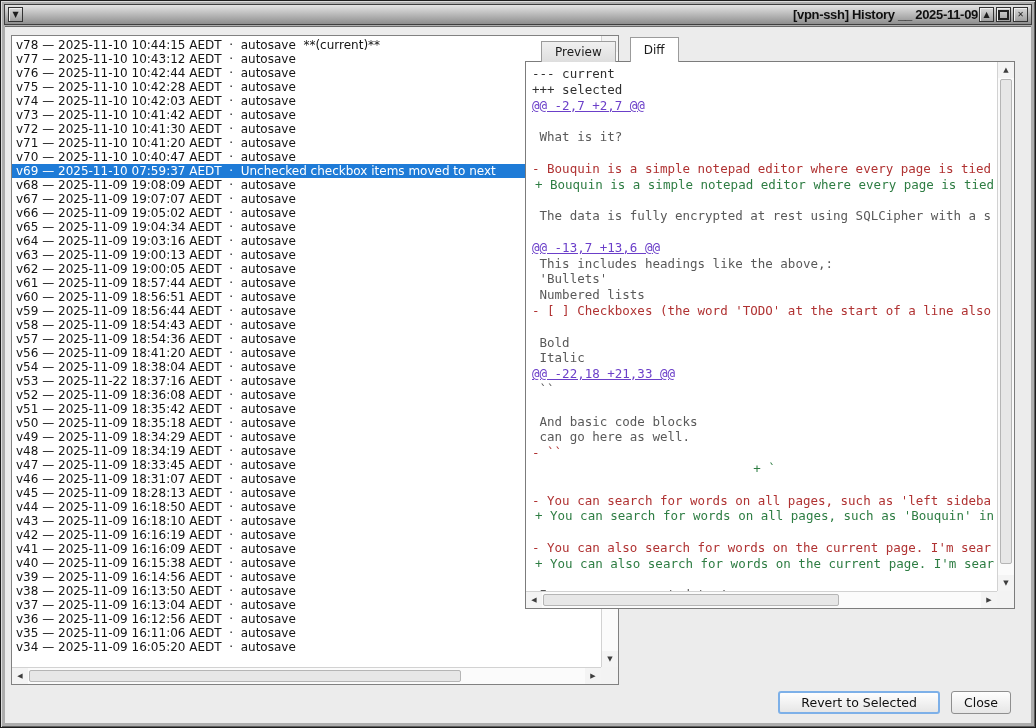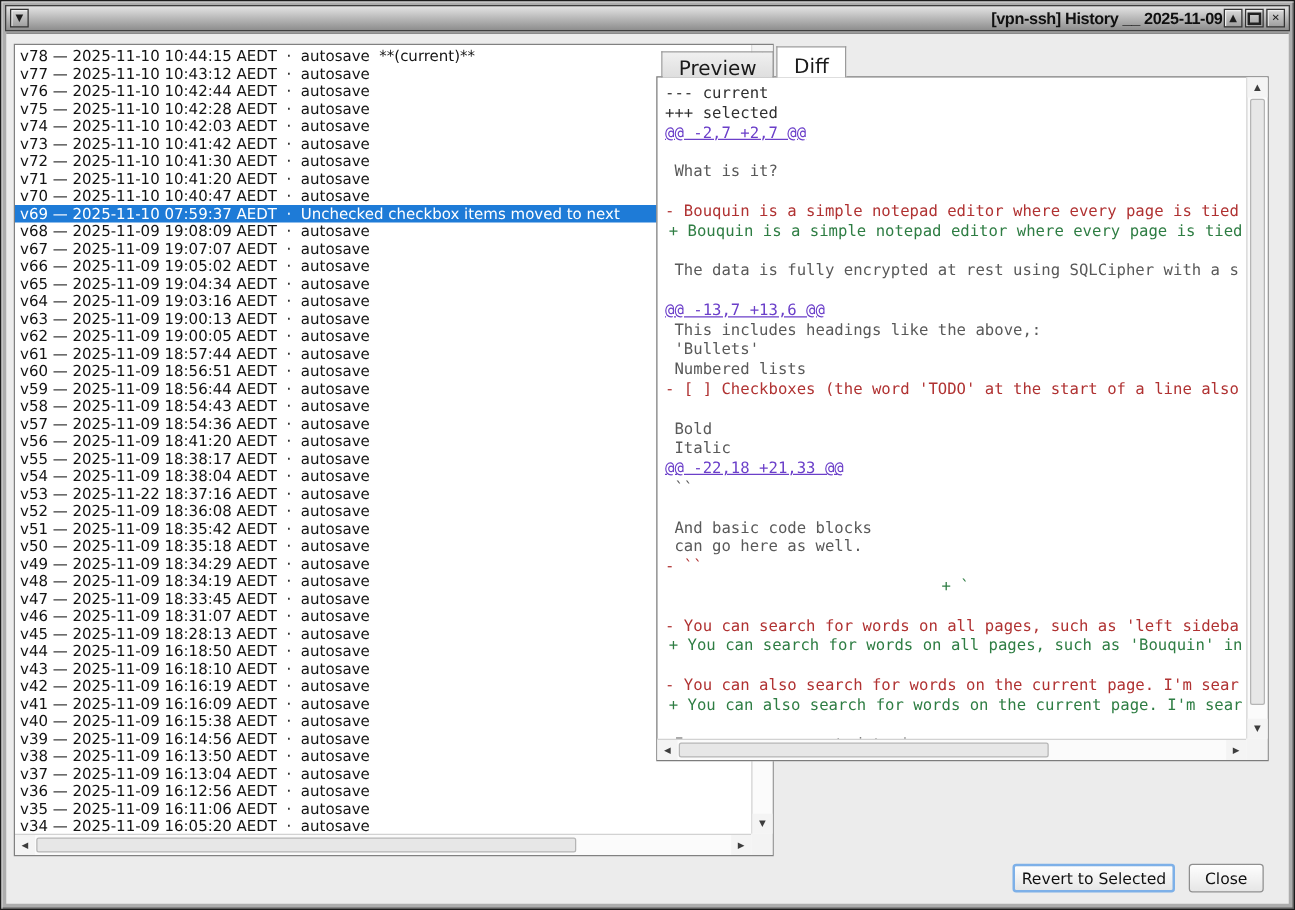--- a/index.html
+++ b/index.html
@@ -82,24 +82,25 @@
   .hscroll .sb-thumb{top:2px;bottom:2px;}
   .sb-corner{
     position:absolute;right:0;bottom:0;width:17px;height:17px;background:#f3f3f3;
   }
   
   .tabs{
     position:absolute;left:524px;top:10px;height:25px;
     display:flex;align-items:flex-end;z-index:3;
   }
   .tab{
-    font-size:16px;color:#1b1b1b;height:21px;box-sizing:border-box;
+    font-size:12px;color:#1b1b1b;height:21px;box-sizing:border-box;
     padding:3px 13px 0 13px;margin-right:2px;
     border:1px solid #9b9b9b;border-bottom:none;
     background:linear-gradient(#f0f0f0,#dedede);
+    margin-left:12px;
   }
   .tab.active{
     background:#ffffff;height:25px;padding-top:5px;
     position:relative;z-index:4;
   }
   
   .diff-widget{
     position:absolute;left:520px;top:34px;width:490px;height:548px;
     background:#ffffff;border:1px solid #7c7c7c;box-sizing:border-box;z-index:2;
   }
@@ -120,21 +121,21 @@
   .footer{
     position:absolute;right:20px;bottom:9px;display:flex;gap:11px;
   }
   .btn{
     height:23px;padding:0 12px;font-size:12.5px;color:#101010;
     font-family:"DejaVu Sans",sans-serif;
     background:linear-gradient(#fefefe,#e6e6e6);
     border:1px solid #8f8f8f;border-radius:3px;
     display:flex;align-items:center;box-sizing:border-box;cursor:default;
   }
-  .btn.focus{border:2px solid #7db0e8;padding:0 5px;}
+  .btn.focus{border:2px solid #7db0e8;padding:0 21px;}
 </style>
 </head>
 <body>
 
 <div class="frame">
 
   <div class="titlebar">
     <div class="tb-btn">
       <span>▼</span>
     </div>
@@ -172,21 +173,20 @@
           <div class="row">v65 — 2025-11-09 19:04:34 AEDT  ·  autosave</div>
           <div class="row">v64 — 2025-11-09 19:03:16 AEDT  ·  autosave</div>
           <div class="row">v63 — 2025-11-09 19:00:13 AEDT  ·  autosave</div>
           <div class="row">v62 — 2025-11-09 19:00:05 AEDT  ·  autosave</div>
           <div class="row">v61 — 2025-11-09 18:57:44 AEDT  ·  autosave</div>
           <div class="row">v60 — 2025-11-09 18:56:51 AEDT  ·  autosave</div>
           <div class="row">v59 — 2025-11-09 18:56:44 AEDT  ·  autosave</div>
           <div class="row">v58 — 2025-11-09 18:54:43 AEDT  ·  autosave</div>
           <div class="row">v57 — 2025-11-09 18:54:36 AEDT  ·  autosave</div>
           <div class="row">v56 — 2025-11-09 18:41:20 AEDT  ·  autosave</div>
-          <div class="row">v55 — 2025-11-09 18:38:17 AEDT  ·  autosave</div>
           <div class="row">v54 — 2025-11-09 18:38:04 AEDT  ·  autosave</div>
           <div class="row">v53 — 2025-11-22 18:37:16 AEDT  ·  autosave</div>
           <div class="row">v52 — 2025-11-09 18:36:08 AEDT  ·  autosave</div>
           <div class="row">v51 — 2025-11-09 18:35:42 AEDT  ·  autosave</div>
           <div class="row">v50 — 2025-11-09 18:35:18 AEDT  ·  autosave</div>
           <div class="row">v49 — 2025-11-09 18:34:29 AEDT  ·  autosave</div>
           <div class="row">v48 — 2025-11-09 18:34:19 AEDT  ·  autosave</div>
           <div class="row">v47 — 2025-11-09 18:33:45 AEDT  ·  autosave</div>
           <div class="row">v46 — 2025-11-09 18:31:07 AEDT  ·  autosave</div>
           <div class="row">v45 — 2025-11-09 18:28:13 AEDT  ·  autosave</div>

